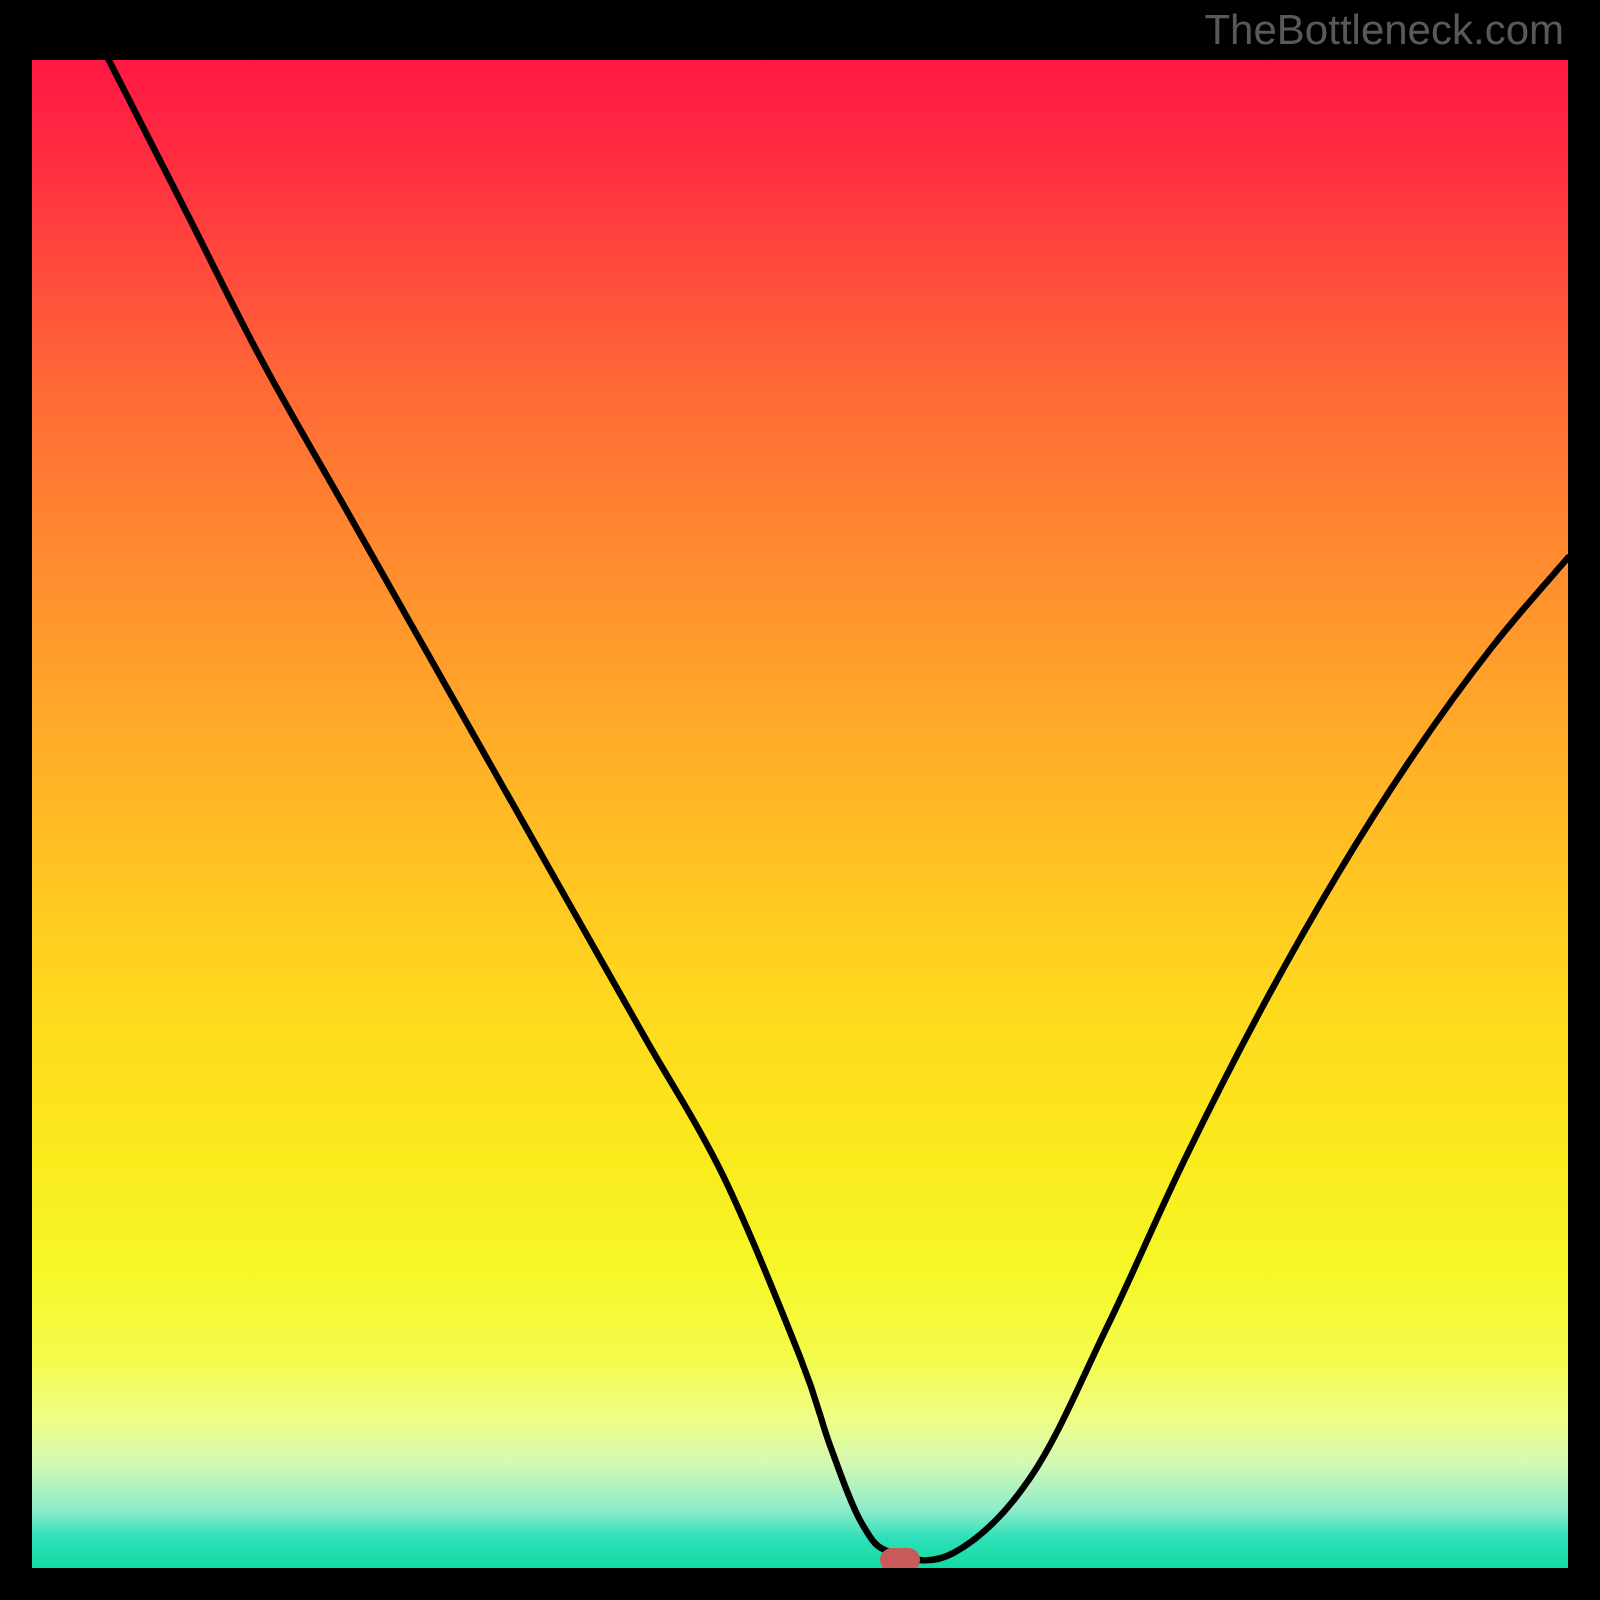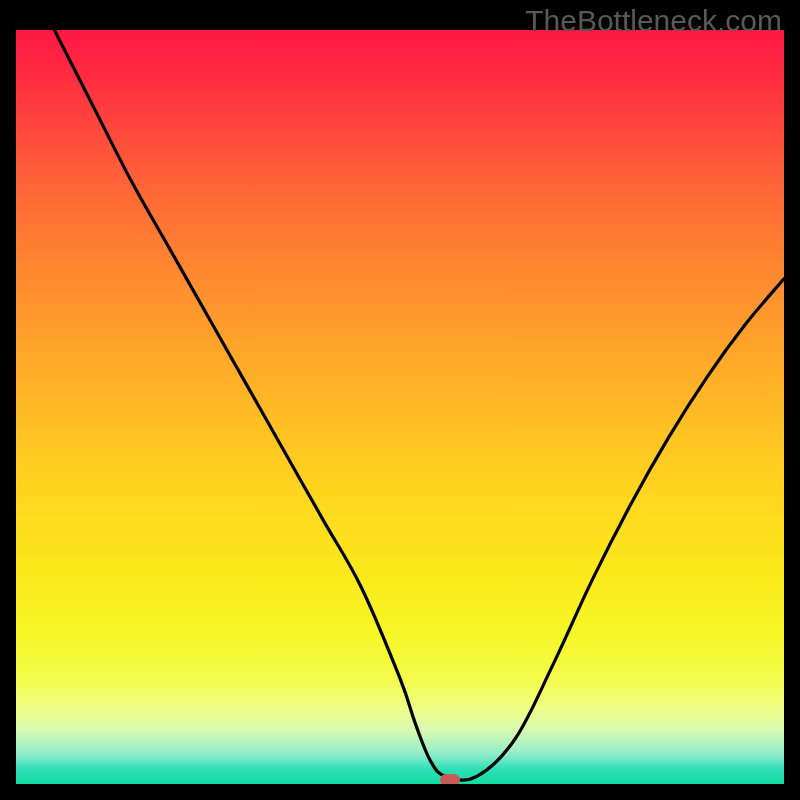--- a/index.html
+++ b/index.html
@@ -9,21 +9,21 @@
     height: 800px;
     background: #000000;
     position: relative;
     font-family: Arial, Helvetica, sans-serif;
   }
   .watermark {
     position: absolute;
     top: 4px;
     right: 18px;
     color: #595959;
-    font-size: 30px;
+    font-size: 21px;
     font-weight: 500;
     z-index: 10;
     text-align: right;
   }
   .plot-area {
     position: absolute;
     left: 16px;
     top: 30px;
     width: 768px;
     height: 754px;

